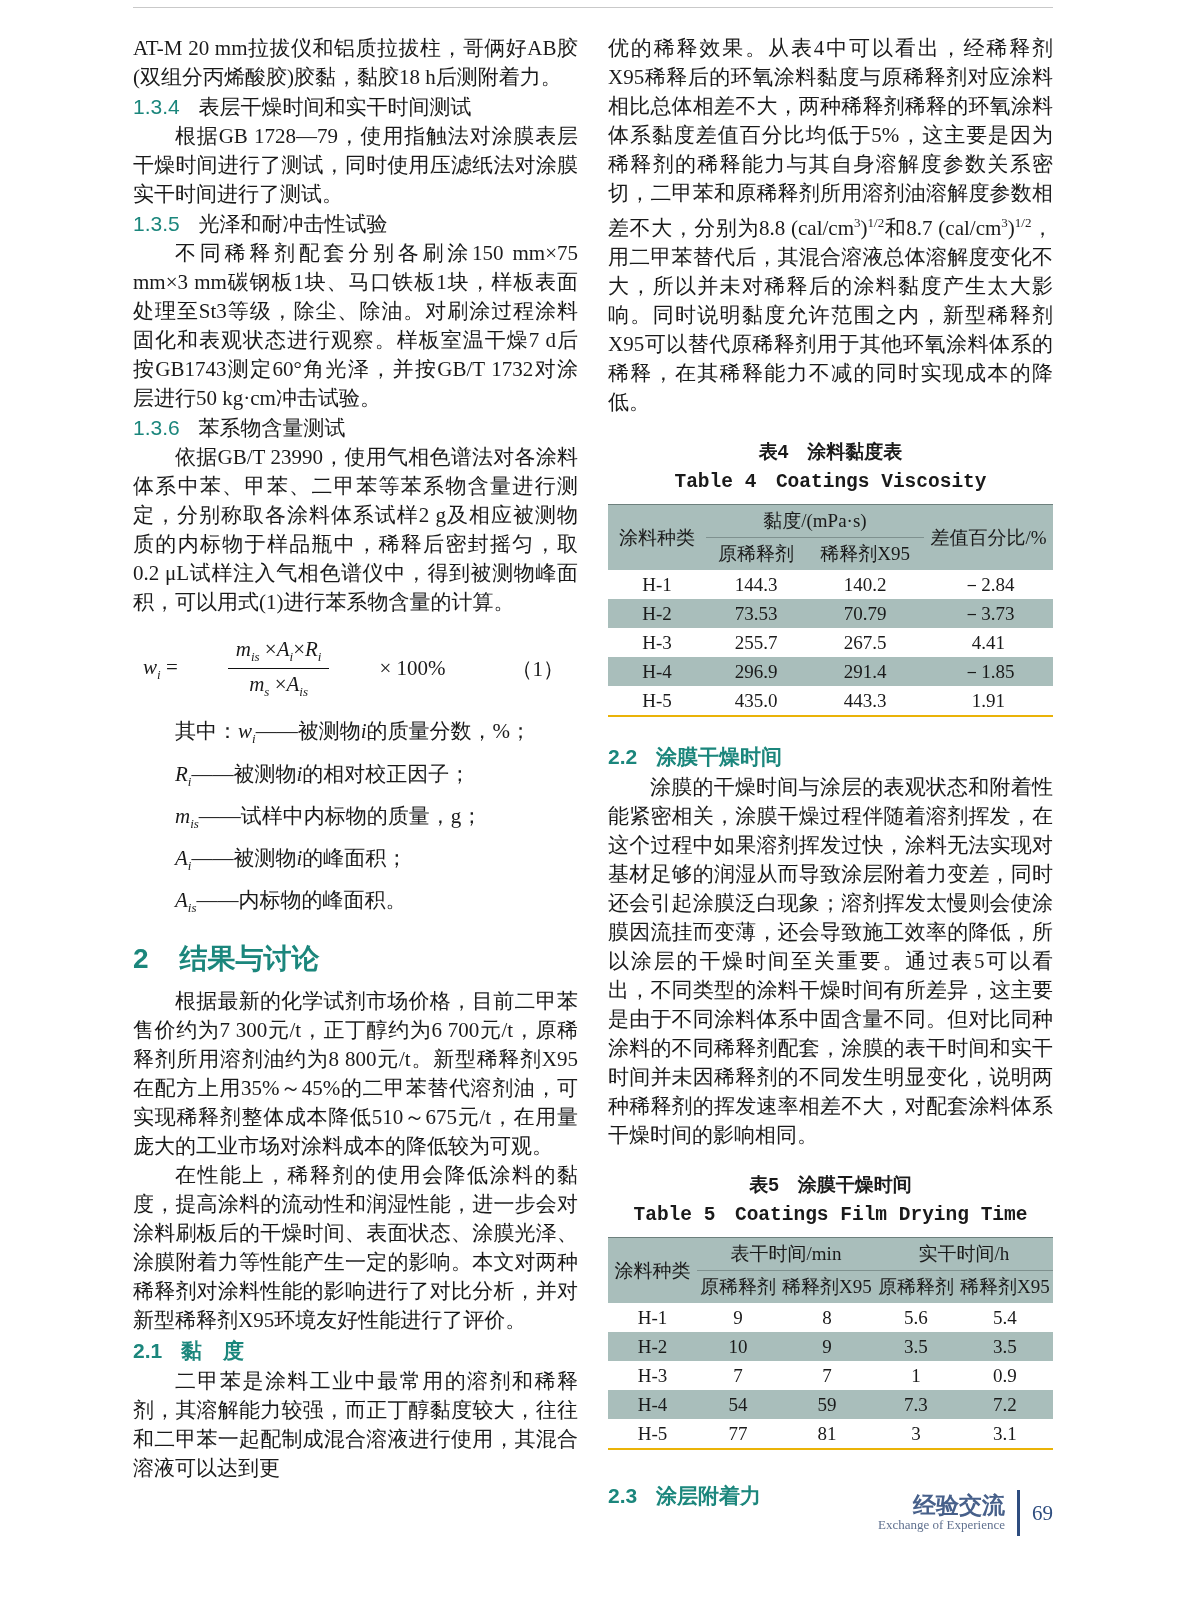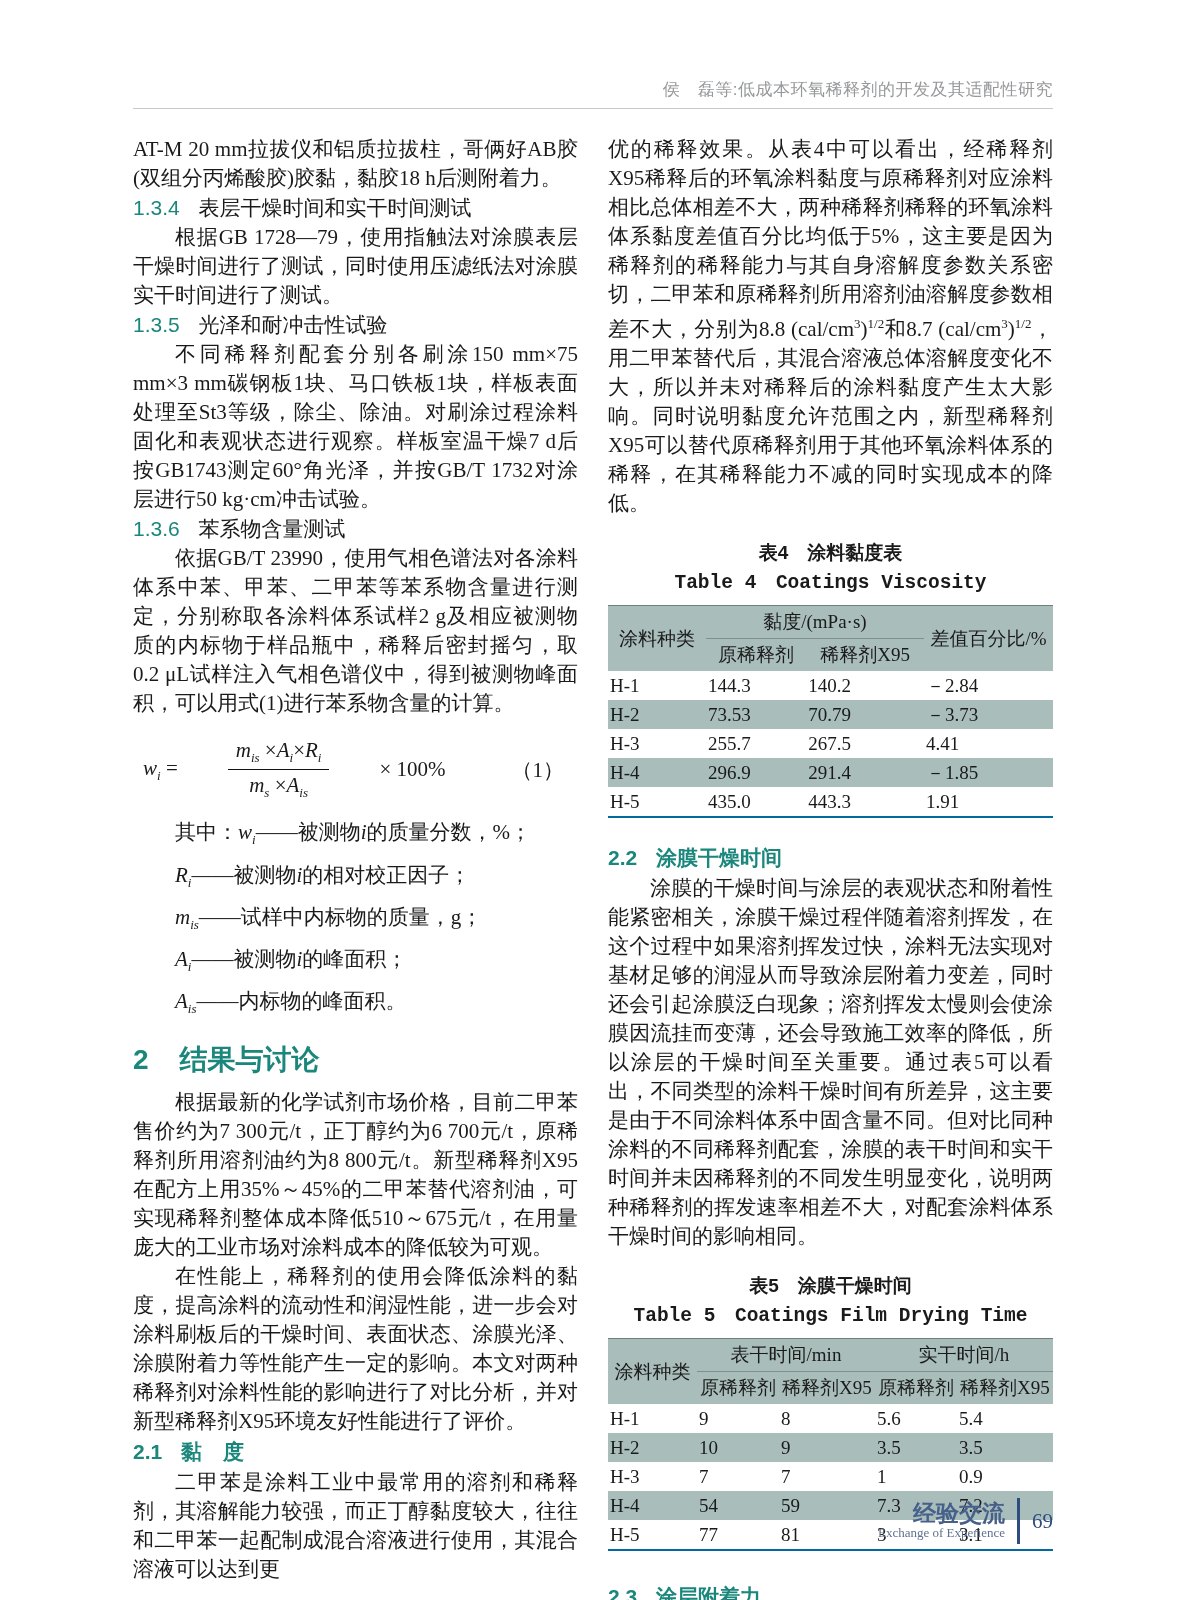--- a/index.html
+++ b/index.html
@@ -46,44 +46,43 @@
   .eqnum{margin-left:auto;margin-right:14px;}
   .defs{margin:4px 0 0 0;padding-left:42px;font-size:21px;line-height:35px;}
   .defs div{white-space:nowrap;}
   
   .tbl-title-cn{
     margin:22px 0 2px 0;text-align:center;font-weight:bold;font-size:19px;
     font-family:"Liberation Sans","DejaVu Sans",sans-serif;
   }
   .tbl-title-en{text-align:center;font-weight:bold;font-size:19.5px;margin:2px 0 10px 0;font-family:Liberation Mono, monospace;}
   table.data{
-    width:100%;border-collapse:collapse;font-size:19px;
-    border-top:1px solid #6d807d;border-bottom:2px solid #0369a1;font-family:Liberation Serif, serif;
+    width:100%;border-collapse:collapse;font-size:19px;text-align:center;
+    border-top:1px solid #6d807d;border-bottom:2px solid #eab308;font-family:Liberation Serif, serif;
   }
   table.data th{font-weight:normal;}
   table.data thead{background:#a9bebb;}
   table.data thead th{padding:4px 2px;line-height:24px;}
   table.data thead th.grp{border-bottom:1px solid #7f918f;}
   table.data tbody td{padding:3px 2px;line-height:23px;}
   table.data tbody tr.shaded{background:#a9bebb;}
   
-  .footer{position:absolute;right:134px;bottom:56px;display:flex;align-items:center;}
+  .footer{position:absolute;right:134px;bottom:64px;display:flex;align-items:center;}
   .footer-labels{text-align:right;margin-right:12px;}
   .footer-cn{font-size:23px;font-weight:bold;color:#47608a;
     font-family:"Liberation Sans","DejaVu Sans",sans-serif;line-height:24px;}
   .footer-en{font-size:13px;color:#60718f;line-height:16px;}
   .footer-bar{width:3px;height:46px;background:#2e4d7f;margin-right:12px;}
   .footer-page{font-size:21px;color:#2e4d7f;}
 </style>
 </head>
 <body>
 
 <div class="page">
   <div class="content">
-    <div class="running-head">侯　磊等:低成本环氧稀释剂的开发及其适配性研究</div>
     <hr class="head-rule">
 
     <div class="columns">
 
       <div class="col">
         <p class="body">AT-M 20 mm拉拔仪和铝质拉拔柱，哥俩好AB胶(双组分丙烯酸胶)胶黏，黏胶18 h后测附着力。</p>
 
         <div class="h3">
           <span class="num">1.3.4</span><span>表层干燥时间和实干时间测试</span>
         </div>

